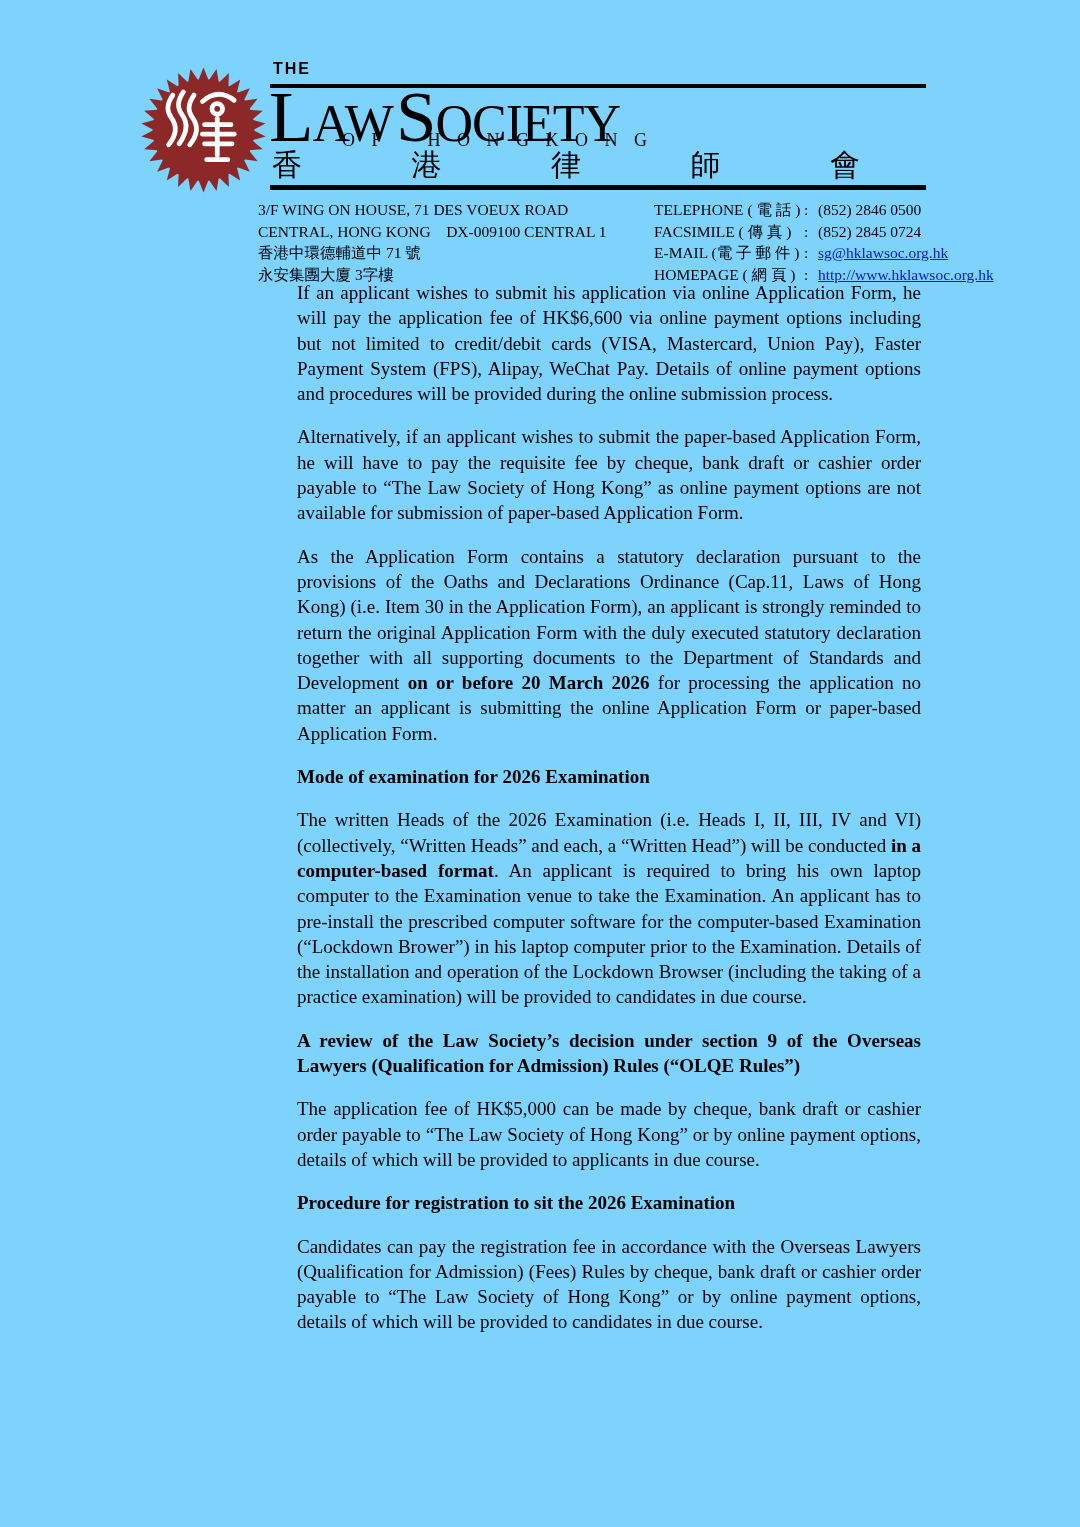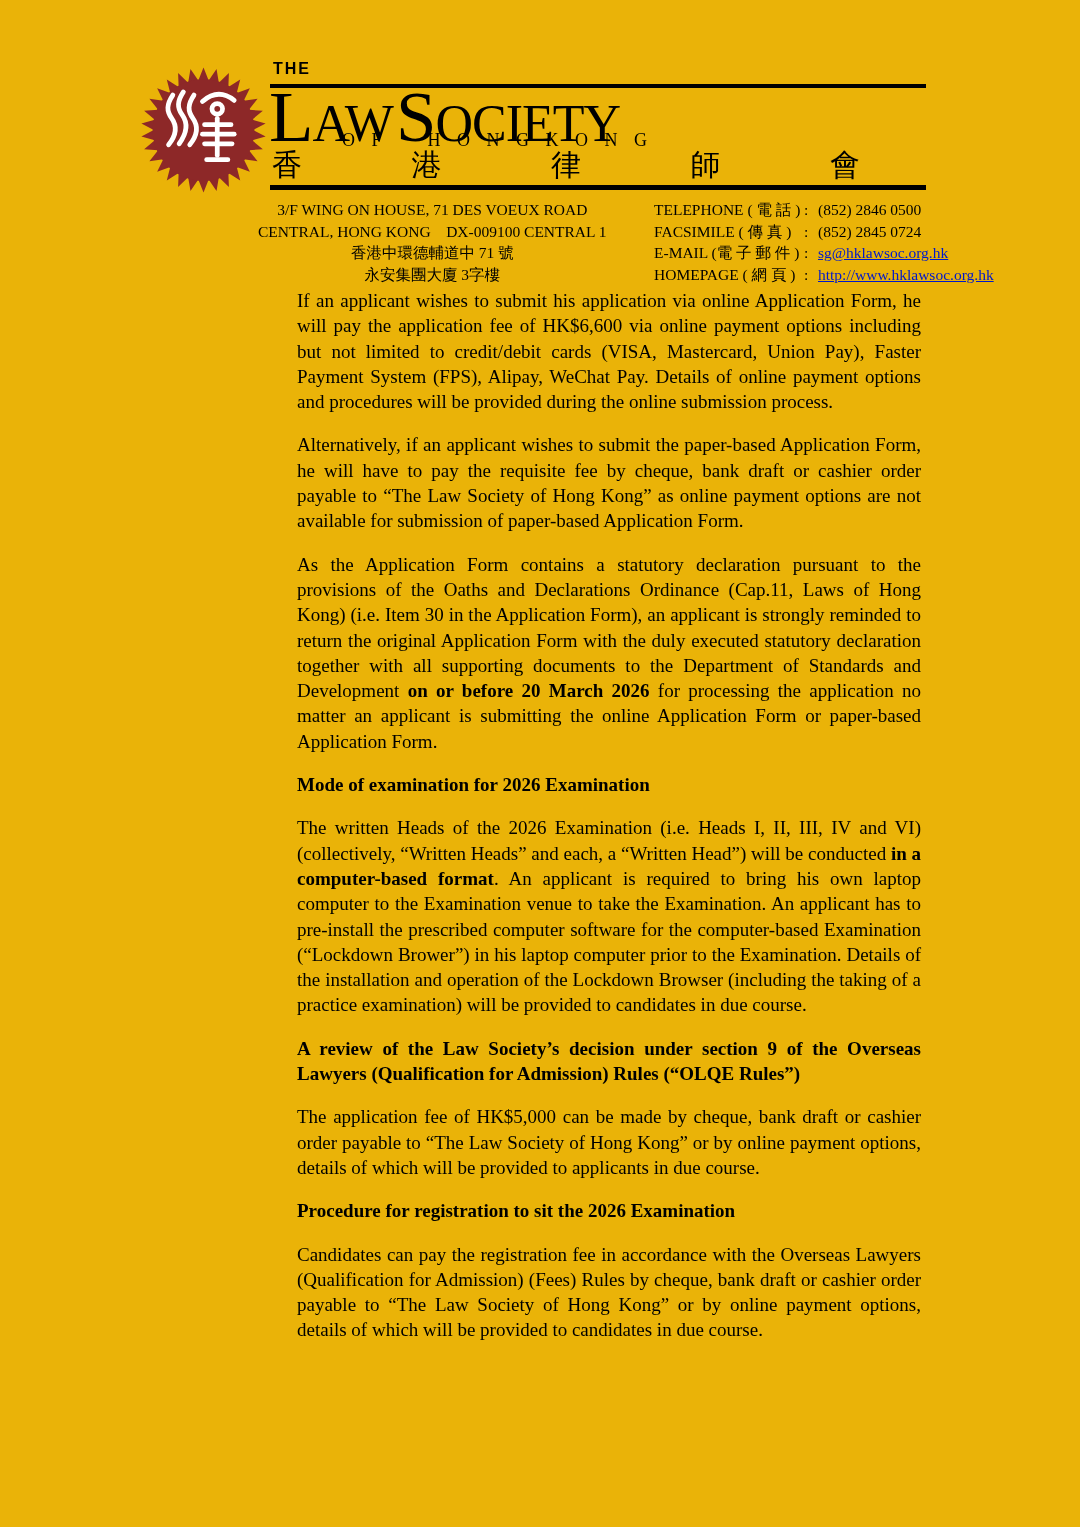--- a/index.html
+++ b/index.html
@@ -1,17 +1,17 @@
 <!DOCTYPE html>
 <html><head>
 <meta charset="utf-8">
 <style>
   html,body { margin:0; padding:0; background:#ffffff; }
   .page {
-    position:relative; width:1080px; height:1527px; background:#eab308;
+    position:relative; width:1080px; height:1527px; background:#7dd3fc;
     font-family:"Liberation Serif", serif; color:#000; overflow:hidden;
   }
 
   
   .seal { position:absolute; left:140px; top:64px; width:127px; height:132px; }
 
   .hdr-the {
     position:absolute; left:273px; top:60px;
     font-family:"Liberation Sans", sans-serif; font-size:16px; letter-spacing:2px; font-weight:bold;
   }
@@ -22,31 +22,31 @@
   .bw { display:inline-block; }
   .bw::first-letter { font-size:140%; }
   .bw + .bw { margin-left:3px; }
 
   .brand2 { position:absolute; left:342px; top:130px; font-size:18px; letter-spacing:6px; white-space:nowrap; }
   .brand2 .hk { margin-left:40px; }
 
   .brand-cn { position:absolute; left:272px; top:148px; font-size:30px; line-height:34px; word-spacing:102px; white-space:nowrap; }
 
   .addr { position:absolute; left:258px; top:199px; font-size:15.5px; line-height:21.5px; }
-  .addr div { white-space:pre;text-align:center; }
+  .addr div { white-space:pre; }
 
   .contact { position:absolute; left:640px; top:199px; font-size:15.5px; line-height:21.5px; }
   .contact .row { display:flex; white-space:pre; }
   .contact .lbl { flex:0 0 150px;margin-left:14px; }
   .contact .colon { flex:0 0 14px; }
   .lnk { color:#0018cc; text-decoration:underline; cursor:pointer; }
 
   
   .doc {
-    position:absolute; left:297px; top:288px; width:624px;
+    position:absolute; left:297px; top:280px; width:624px;
     font-size:19px; line-height:25.3px; text-align:justify;
   }
   .doc p, .doc h3 { margin:0 0 18px 0; font-size:19px; line-height:25.3px; }
   .doc h3 { font-weight:bold; }
 </style>
 </head>
 <body>
 
 <div class="page">
 

